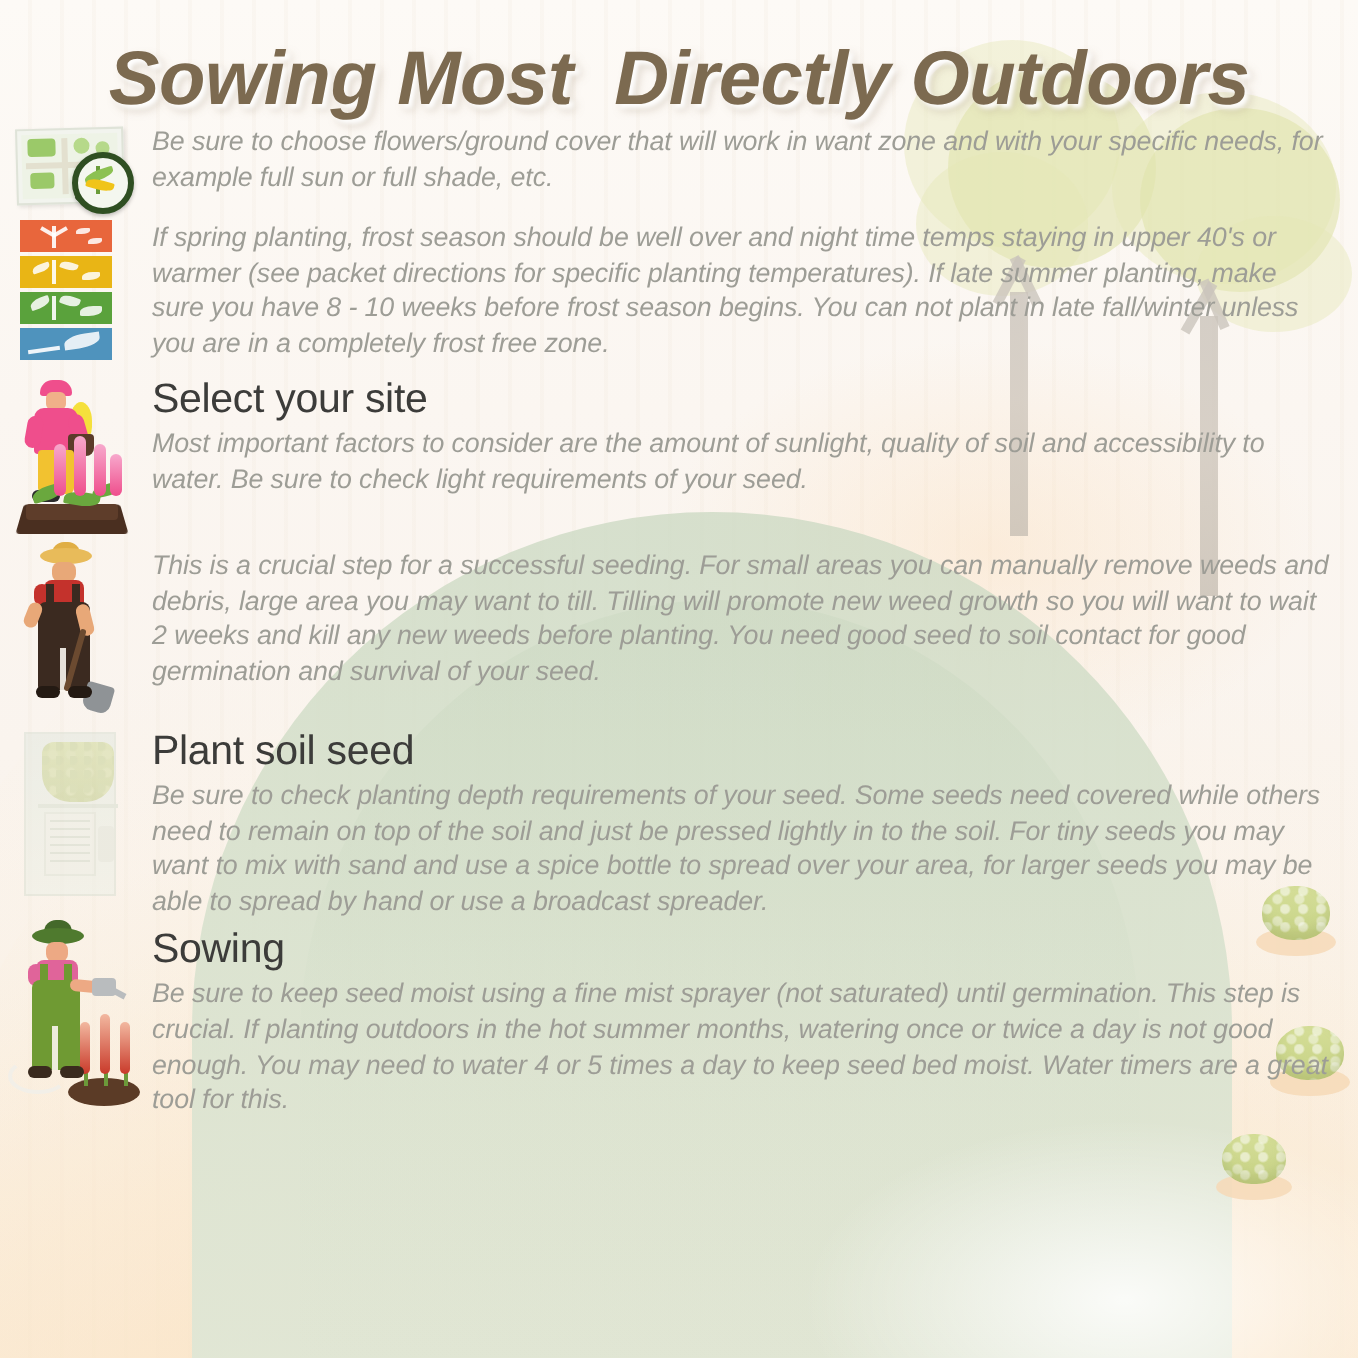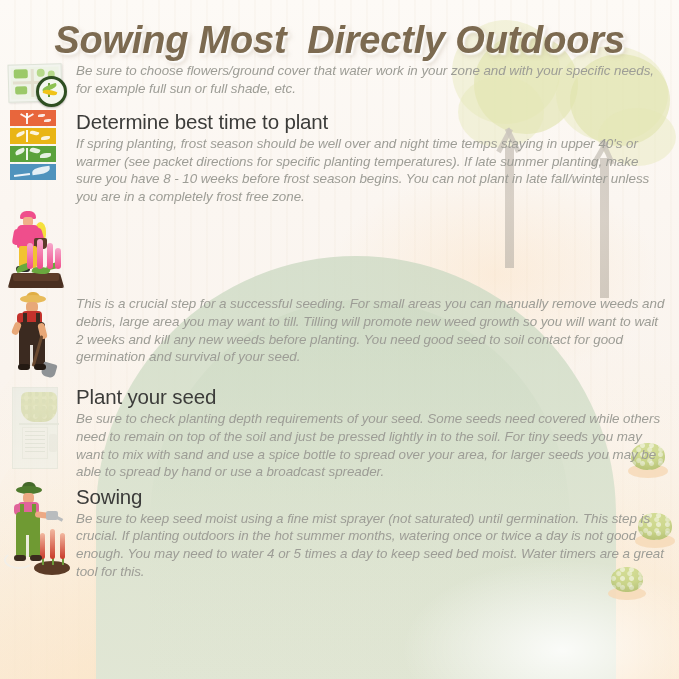--- a/index.html
+++ b/index.html
@@ -336,21 +336,21 @@
           </div>
           <div class="handle"></div>
           <div class="mag">
             <div class="stem"></div>
               <div class="leafa"></div>
               <div class="leafb"></div>
           </div>
         </div>
       </div>
       <div class="step-text">
-        <div class="step-body">Be sure to choose flowers/ground cover  that water work in your zone and with your specific needs, for example full sun or full shade, etc.</div>
+        <div class="step-body">Be sure to choose flowers/ground cover  that will work in want zone and with your specific needs, for example full sun or full shade, etc.</div>
       </div>
     </div>
 
     <div class="step">
       <div class="step-icon">
         <div class="icon-art ic2">
           <div class="band b1">
             <div class="tw" style="left:16px;top:3px;width:2px;height:11px;"></div>
             <div class="tw" style="left:10px;top:5px;width:8px;height:2px;transform:rotate(30deg);"></div>
             <div class="tw" style="left:16px;top:5px;width:8px;height:2px;transform:rotate(-30deg);"></div>
@@ -369,21 +369,20 @@
             <div class="lf" style="left:20px;top:2px;width:10px;height:5px;transform:rotate(20deg);"></div>
             <div class="lf" style="left:30px;top:7px;width:11px;height:5px;"></div>
           </div>
           <div class="band b4">
             <div class="lf" style="left:22px;top:3px;width:18px;height:7px;border-radius:60% 0 60% 0;transform:rotate(-8deg);"></div>
             <div class="tw" style="left:4px;top:10px;width:16px;height:2px;transform:rotate(-8deg);"></div>
           </div>
         </div>
       </div>
       <div class="step-text">
-        <div class="step-head">Determine best time to plant</div>
         <div class="step-body">If spring planting, frost season should be well over and  night time temps staying in upper 40's or warmer (see packet directions for specific planting temperatures). If late summer planting, make sure you have 8 - 10 weeks before frost season begins. You can not plant in late fall/winter unless you are in a completely frost free zone.</div>
       </div>
     </div>
 
     <div class="step">
       <div class="step-icon">
         <div class="icon-art ic3">
           <div class="bloomY"></div>
           <div class="hat"></div>
             <div class="face"></div>
@@ -397,20 +396,24 @@
             <div class="soil"></div>
           <div class="leaf" style="left:8px;top:55px;width:16px;height:7px;transform:rotate(-16deg);"></div>
           <div class="leaf" style="left:24px;top:58px;width:18px;height:7px;transform:rotate(10deg);"></div>
           <div class="leaf" style="left:38px;top:54px;width:15px;height:6px;transform:rotate(-12deg);"></div>
           <div class="spike" style="left:19px;top:34px;height:26px;"></div>
           <div class="spike" style="left:29px;top:30px;height:30px;"></div>
           <div class="spike" style="left:39px;top:34px;height:26px;"></div>
           <div class="spike" style="left:47px;top:39px;height:21px;"></div>
         </div>
       </div>
+      <div class="step-text">
+        <div class="step-head">Select your site</div>
+        <div class="step-body">Most important factors to consider are the amount of sunlight, quality of soil and accessibility to water. Be sure to check light  requirements of your seed.</div>
+      </div>
     </div>
 
     <div class="step">
       <div class="step-icon">
         <div class="icon-art ic4">
           <div class="hatTop"></div>
             <div class="hat"></div>
             <div class="face"></div>
           <div class="shirt"></div>
             <div class="sleeve"></div>
@@ -438,21 +441,21 @@
             <div class="seedmass"></div>
             <div class="shelf"></div>
             <div class="packet">
                 <div class="lines"></div>
               </div>
             <div class="tool"></div>
           </div>
         </div>
       </div>
       <div class="step-text">
-        <div class="step-head">Plant your seed</div>
+        <div class="step-head">Plant soil seed</div>
         <div class="step-body">Be sure to check planting depth requirements of  your seed.  Some seeds need covered while others need to remain on top of the soil and just be pressed lightly in to the  soil. For tiny seeds you may want to mix with sand and use a spice bottle to spread over your area, for larger seeds you may be able to spread by hand or use a broadcast spreader.</div>
       </div>
     </div>
 
     <div class="step">
       <div class="step-icon">
         <div class="icon-art ic6">
           <div class="mound"></div>
           <div class="stem" style="left:34px;top:50px;height:30px;"></div>
           <div class="stem" style="left:44px;top:46px;height:34px;"></div>

